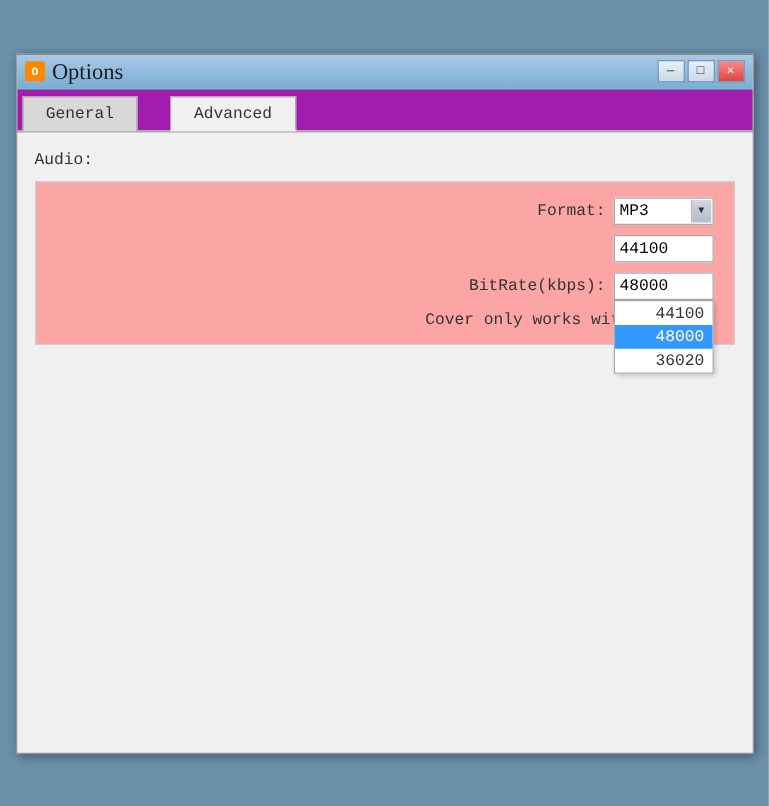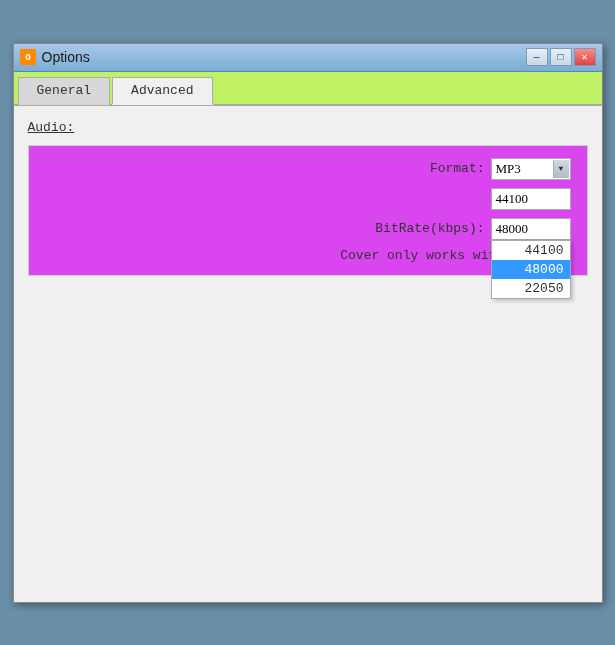--- a/index.html
+++ b/index.html
@@ -52,23 +52,23 @@
       border-radius: 2px;
       display: flex;
       align-items: center;
       justify-content: center;
       font-size: 10px;
       color: white;
       font-weight: bold;
     }
 
     .title-text {
-      font-size: 14px;
+      font-size: 18px;
       color: #1a1a1a;
-      font-family: Liberation Sans, sans-serif;
+      font-family: Liberation Serif, serif;
     }
 
     .title-buttons {
       display: flex;
       gap: 2px;
     }
 
     .title-btn {
       width: 22px;
       height: 18px;
@@ -83,21 +83,21 @@
     }
 
     .title-btn.close {
       background: linear-gradient(to bottom, #f88, #d44);
       color: white;
       font-weight: bold;
     }
 
     .tab-bar {
       display: flex;
-      background: #bef264;
+      background: #a21caf;
       border-bottom: 2px solid #aaa;
       padding-top: 4px;
       padding-left: 4px;
       gap: 0;
     }
 
     .tab {
       padding: 5px 18px;
       background: #d8d8d8;
       border: 1px solid #aaa;
@@ -109,40 +109,40 @@
       margin-right: 2px;
       position: relative;
       top: 1px;
     }
 
     .tab.active {
       background: #f0f0f0;
       border-bottom: 2px solid #f0f0f0;
       z-index: 1;
       font-weight: normal;
+      margin-left: 24px;
     }
 
     .content {
       flex: 1;
       padding: 14px;
       background: #f0f0f0;
       position: relative;
     }
 
     .section-label {
       font-size: 13px;
       font-family: 'Courier New', monospace;
       margin-bottom: 10px;
       color: #333;
-      text-decoration: underline;
     }
 
     .audio-box {
       border: 1px solid #ccc;
-      background: #d946ef;
+      background: #fca5a5;
       padding: 12px 16px;
       position: relative;
     }
 
     .form-row {
       display: flex;
       align-items: center;
       justify-content: flex-end;
       margin-bottom: 8px;
     }
@@ -175,21 +175,21 @@
       pointer-events: none;
       font-size: 8px;
       color: #333;
     }
 
     .value-display {
       width: 80px;
       height: 22px;
       border: 1px solid #aaa;
       background: white;
-      font-family: Liberation Serif, serif;
+      font-family: Liberation Mono, monospace;
       font-size: 13px;
       padding: 0 4px;
       display: flex;
       align-items: center;
     }
 
     .dropdown-open {
       position: absolute;
       left: 0;
       top: 22px;
@@ -282,21 +282,21 @@
       </div>
 
       <div class="form-row" style="position:relative;">
         <span class="form-label">BitRate(kbps):</span>
         <div style="position:relative; width:80px;text-align:right;">
           <div class="value-display">48000</div>
 
           <div class="dropdown-open">
             <div class="dropdown-item">44100</div>
             <div class="dropdown-item selected">48000</div>
-            <div class="dropdown-item">22050</div>
+            <div class="dropdown-item">36020</div>
           </div>
         </div>
       </div>
 
       <div class="cover-row">
         <span class="cover-text">Cover only works with L</span>
         <span class="cover-suffix">files.</span>
       </div>
     </div>
   </div>

